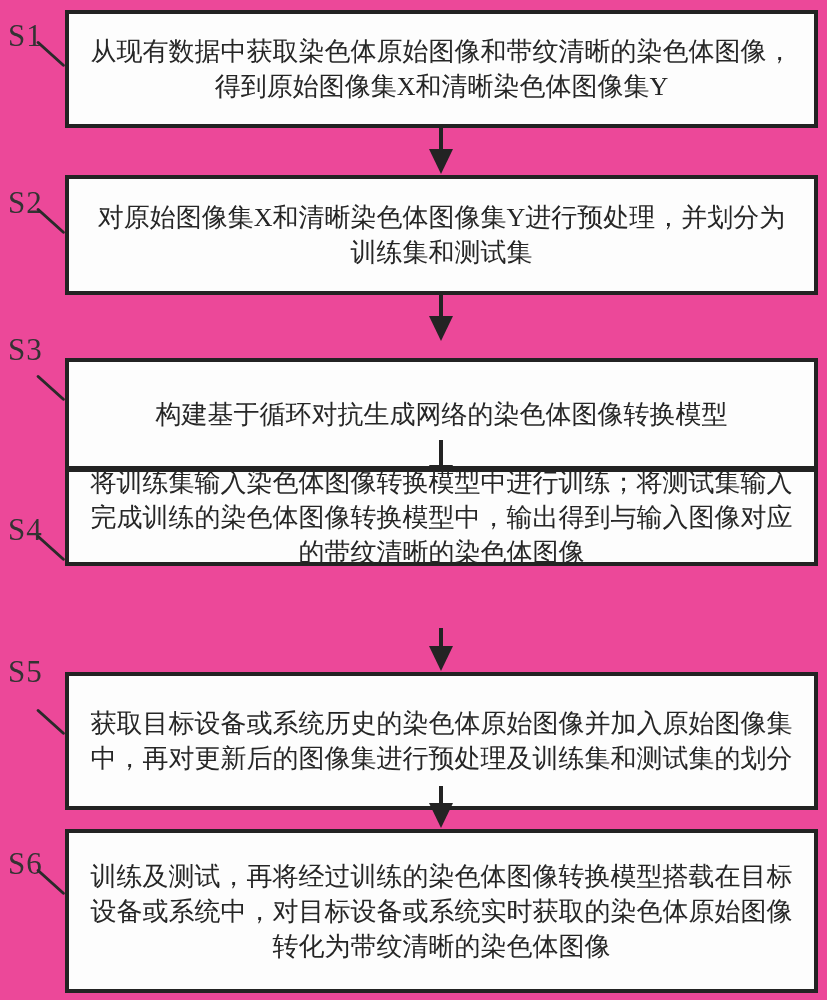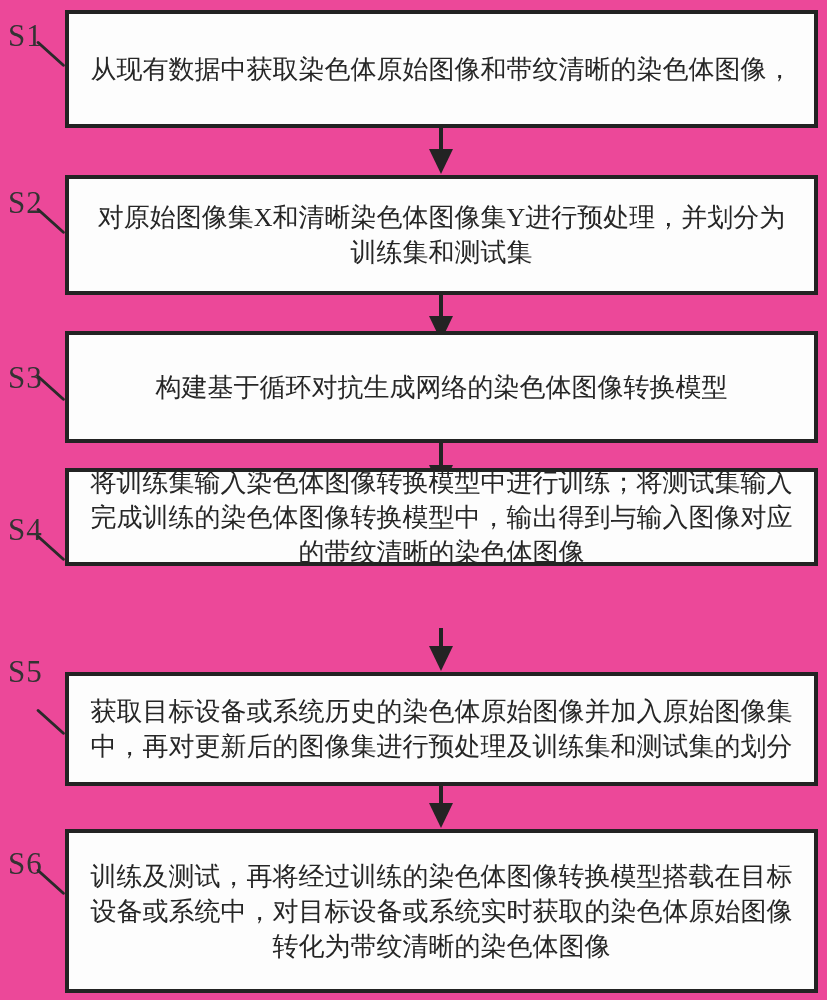--- a/index.html
+++ b/index.html
@@ -63,40 +63,41 @@
 </style>
 </head>
 <body>
 
 <div class="canvas">
 
   <span class="step-label" style="top:18px">S1</span>
   <div class="tick" style="left:37px; top:40px"></div>
   <div class="step-box" style="top:10px; height:118px">
     <div class="text-line">从现有数据中获取染色体原始图像和带纹清晰的染色体图像，</div>
+    <div class="text-line">得到原始图像集X和清晰染色体图像集Y</div>
   </div>
   <div class="flow-arrow" style="top:128px; height:46px">
     <div class="shaft"></div>
     <div class="head"></div>
   </div>
 
   <span class="step-label" style="top:185px">S2</span>
   <div class="tick" style="left:37px; top:207px"></div>
   <div class="step-box" style="top:175px; height:120px">
     <div class="text-line">对原始图像集X和清晰染色体图像集Y进行预处理，并划分为</div>
     <div class="text-line">训练集和测试集</div>
   </div>
   <div class="flow-arrow" style="top:295px; height:46px">
     <div class="shaft"></div>
     <div class="head"></div>
   </div>
 
-  <span class="step-label" style="top:360px">S3</span>
+  <span class="step-label" style="top:332px">S3</span>
   <div class="tick" style="left:37px; top:374px"></div>
-  <div class="step-box" style="top:331px; height:112px">
+  <div class="step-box" style="top:358px; height:112px">
     <div class="text-line">构建基于循环对抗生成网络的染色体图像转换模型</div>
   </div>
   <div class="flow-arrow" style="top:440px; height:50px">
     <div class="shaft"></div>
     <div class="head"></div>
   </div>
 
   <span class="step-label" style="top:512px">S4</span>
   <div class="tick" style="left:37px; top:534px"></div>
   <div class="step-box" style="top:468px; height:98px">
@@ -104,21 +105,21 @@
     <div class="text-line">完成训练的染色体图像转换模型中，输出得到与输入图像对应</div>
     <div class="text-line">的带纹清晰的染色体图像</div>
   </div>
   <div class="flow-arrow" style="top:628px; height:43px">
     <div class="shaft"></div>
     <div class="head"></div>
   </div>
 
   <span class="step-label" style="top:654px">S5</span>
   <div class="tick" style="left:37px; top:708px"></div>
-  <div class="step-box" style="top:672px; height:114px">
+  <div class="step-box" style="top:672px; height:138px">
     <div class="text-line">获取目标设备或系统历史的染色体原始图像并加入原始图像集</div>
     <div class="text-line">中，再对更新后的图像集进行预处理及训练集和测试集的划分</div>
   </div>
   <div class="flow-arrow" style="top:786px; height:42px">
     <div class="shaft"></div>
     <div class="head"></div>
   </div>
 
   <span class="step-label" style="top:846px">S6</span>
   <div class="tick" style="left:37px; top:868px"></div>

